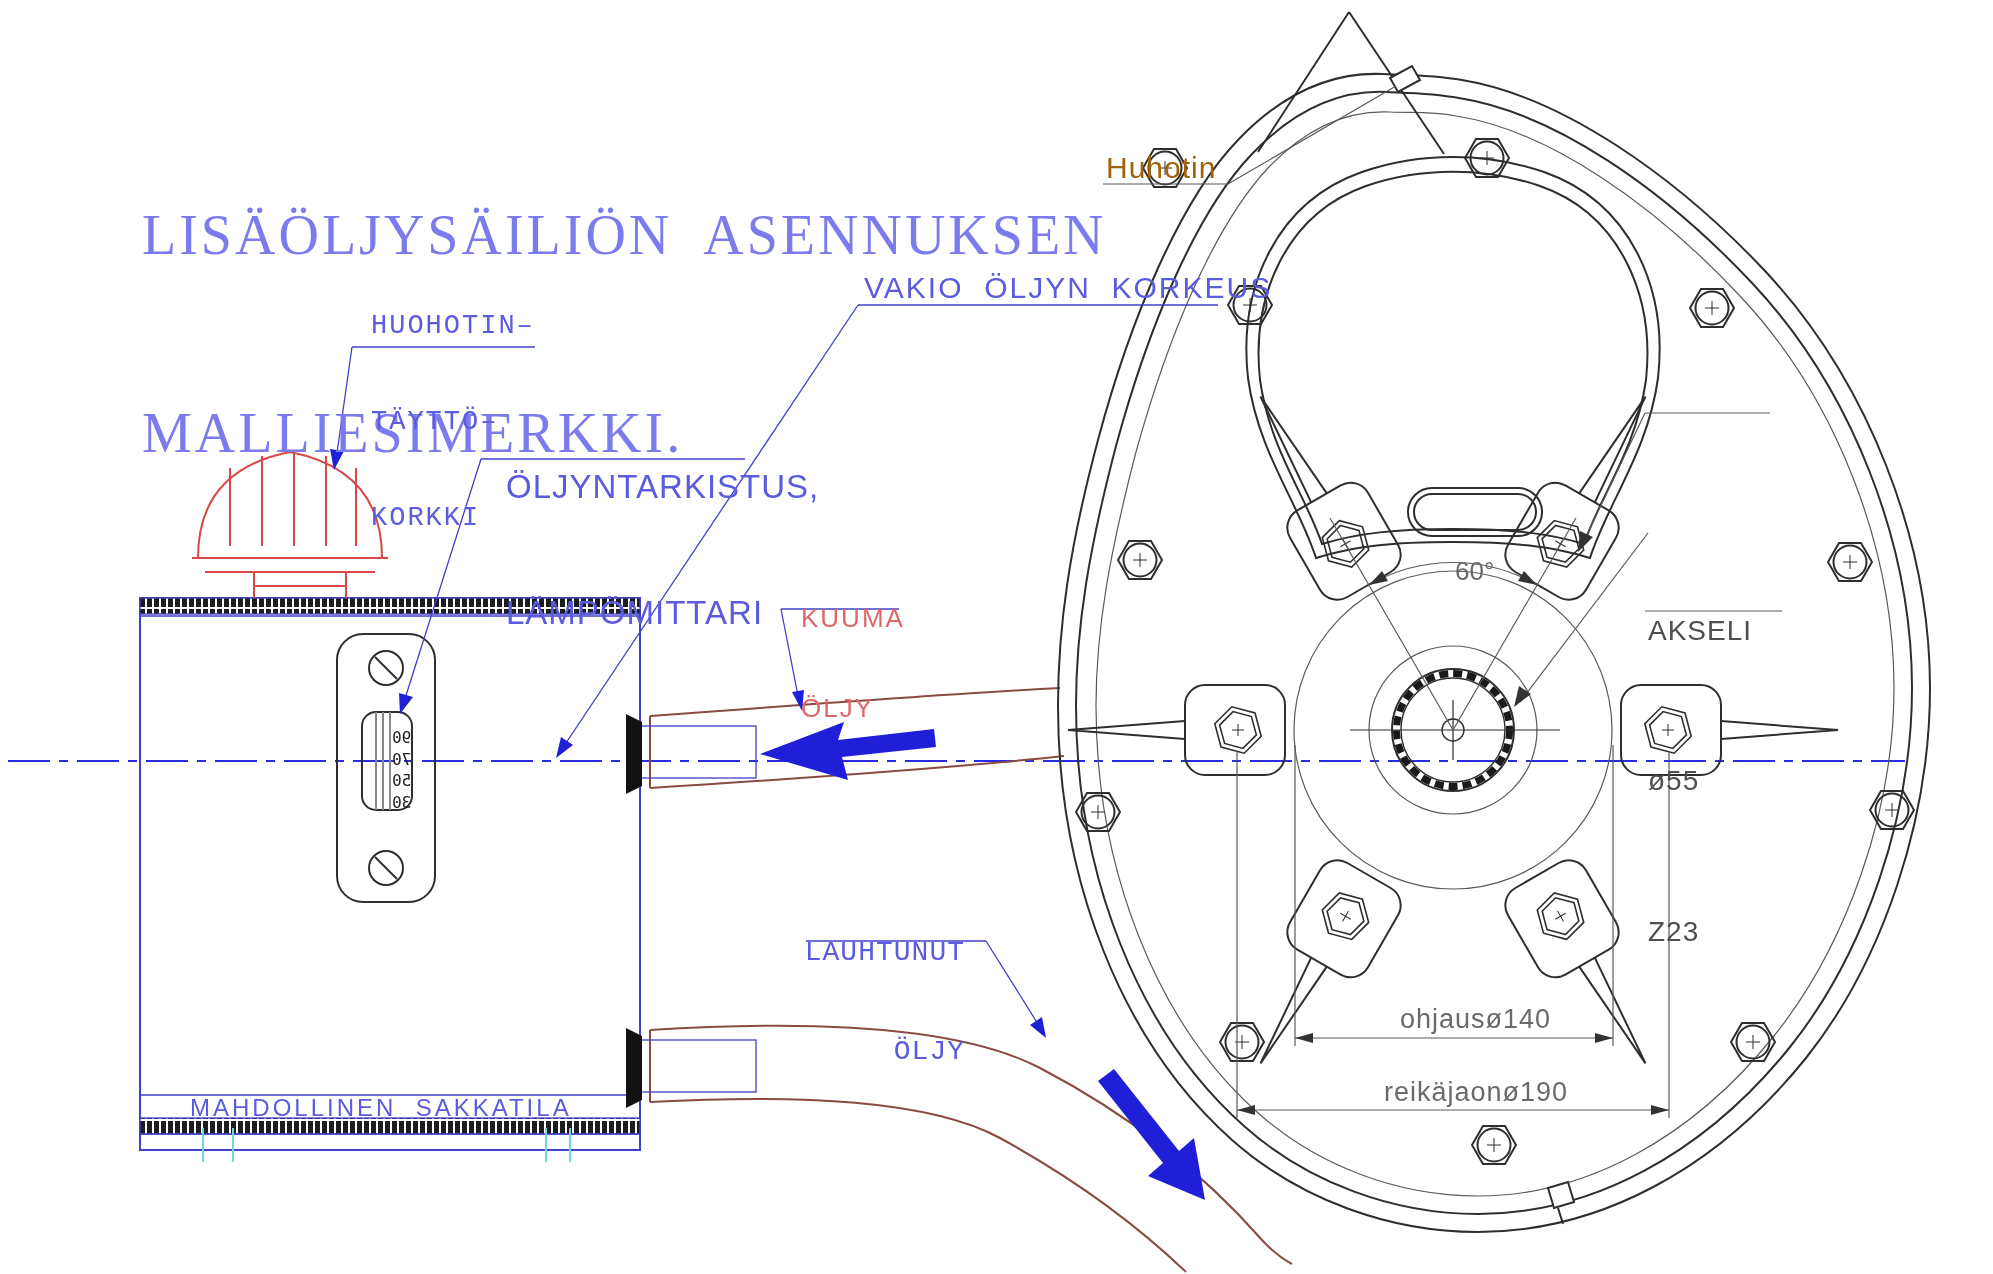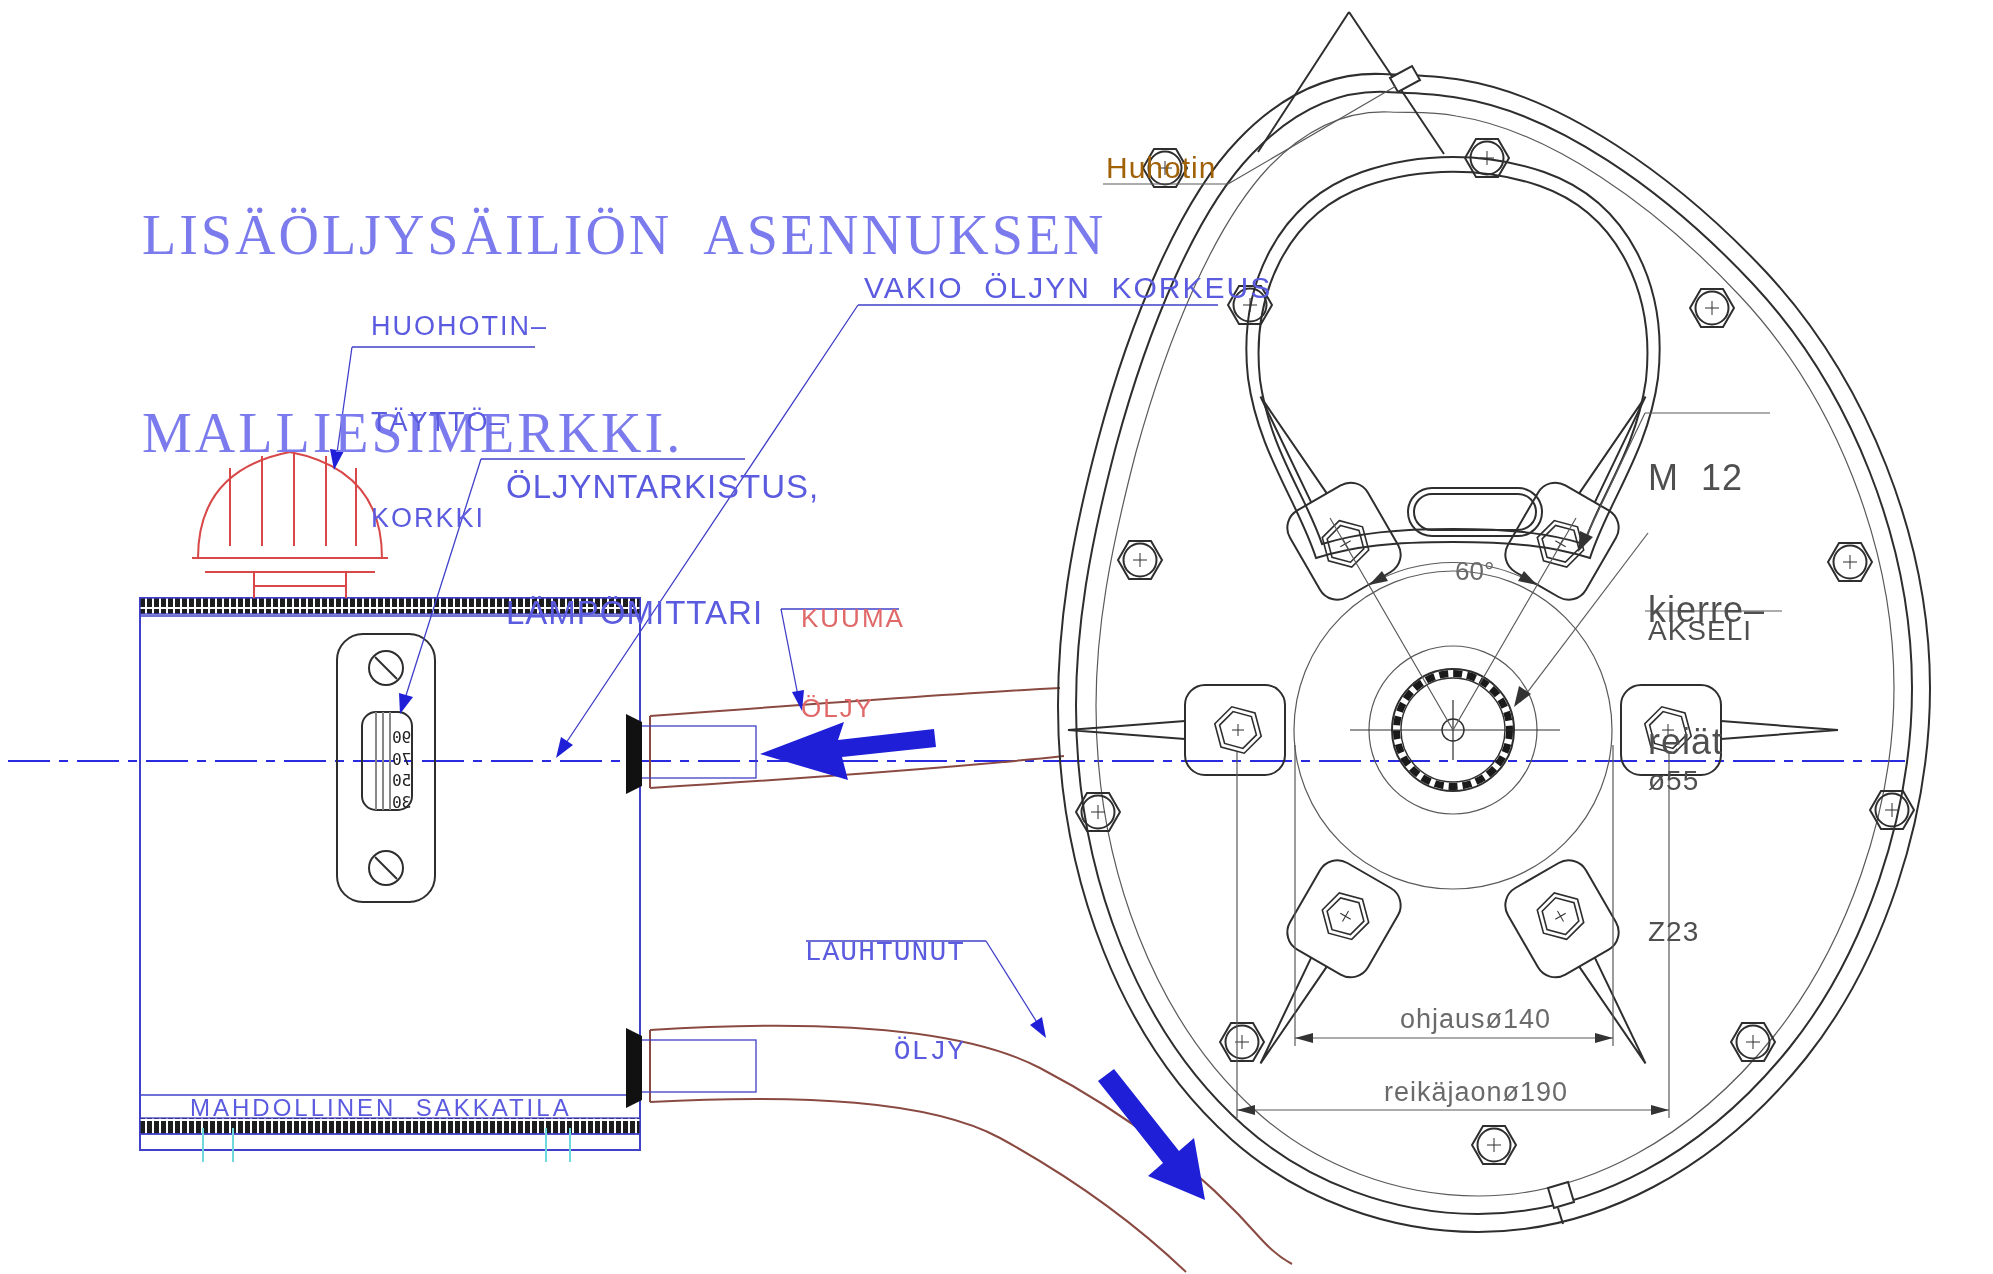--- a/index.html
+++ b/index.html
@@ -235,21 +235,21 @@
     <polygon class="fk" points="1514,707 1519,686 1531,694"></polygon>
     <path d="M1645,611 H1782"></path>
   </g>
 </svg>
 
 <div class="lbl t-title" style="left:142px;top:70px;font-family:Liberation Serif, serif;">
   <div>LISÄÖLJYSÄILIÖN  ASENNUKSEN</div>
   <div style="">MALLIESIMERKKI.</div>
 </div>
 
-<div class="lbl t-blue" style="left:371px;top:246px;font-size:27px;letter-spacing:2px;line-height:32px;">
+<div class="lbl t-blue" style="left:371px;top:246px;font-size:27px;letter-spacing:2px;line-height:32px;font-family:Liberation Mono, monospace;">
   <div>HUOHOTIN–</div>
   <div>TÄYTTÖ–</div>
   <div>KORKKI</div>
 </div>
 
 <div class="lbl t-blue" style="left:500px;top:382px;font-size:33px;letter-spacing:1px;line-height:42px;margin-left:6px;">
   <div>ÖLJYNTARKISTUS,</div>
   <div>LÄMPÖMITTARI</div>
 </div>
 
@@ -260,25 +260,20 @@
   <div>ÖLJY</div>
 </div>
 
 <div class="lbl t-blue" style="left:803px;top:870px;width:162px;font-size:28px;letter-spacing:1px;line-height:33px;text-align:right;font-family:Liberation Mono, monospace;">
   <div>LAUHTUNUT</div>
   <div>ÖLJY</div>
 </div>
 
 <div class="lbl" style="left:1106px;top:150px;font-size:30px;letter-spacing:1px;color:#a16207;">Huhotin</div>
 
-<div class="lbl t-dark" style="left:1648px;top:368px;font-size:36px;letter-spacing:1px;line-height:44px;">
-  <div>M  12</div>
-  <div>kierre–</div>
-  <div>reiät</div>
-</div>
 
 <div class="lbl t-dark" style="left:1648px;top:506px;font-size:28px;letter-spacing:1px;line-height:50px;">
   <div>AKSELI</div>
   <div>ø55</div>
   <div style="margin-top:1px;">Z23</div>
 </div>
 
 <div class="lbl t-dim" style="left:1455px;top:556px;font-size:26px;">60°</div>
 
 <div class="lbl t-dim" style="left:1400px;top:1004px;font-size:27px;letter-spacing:1px;">ohjausø140</div>

